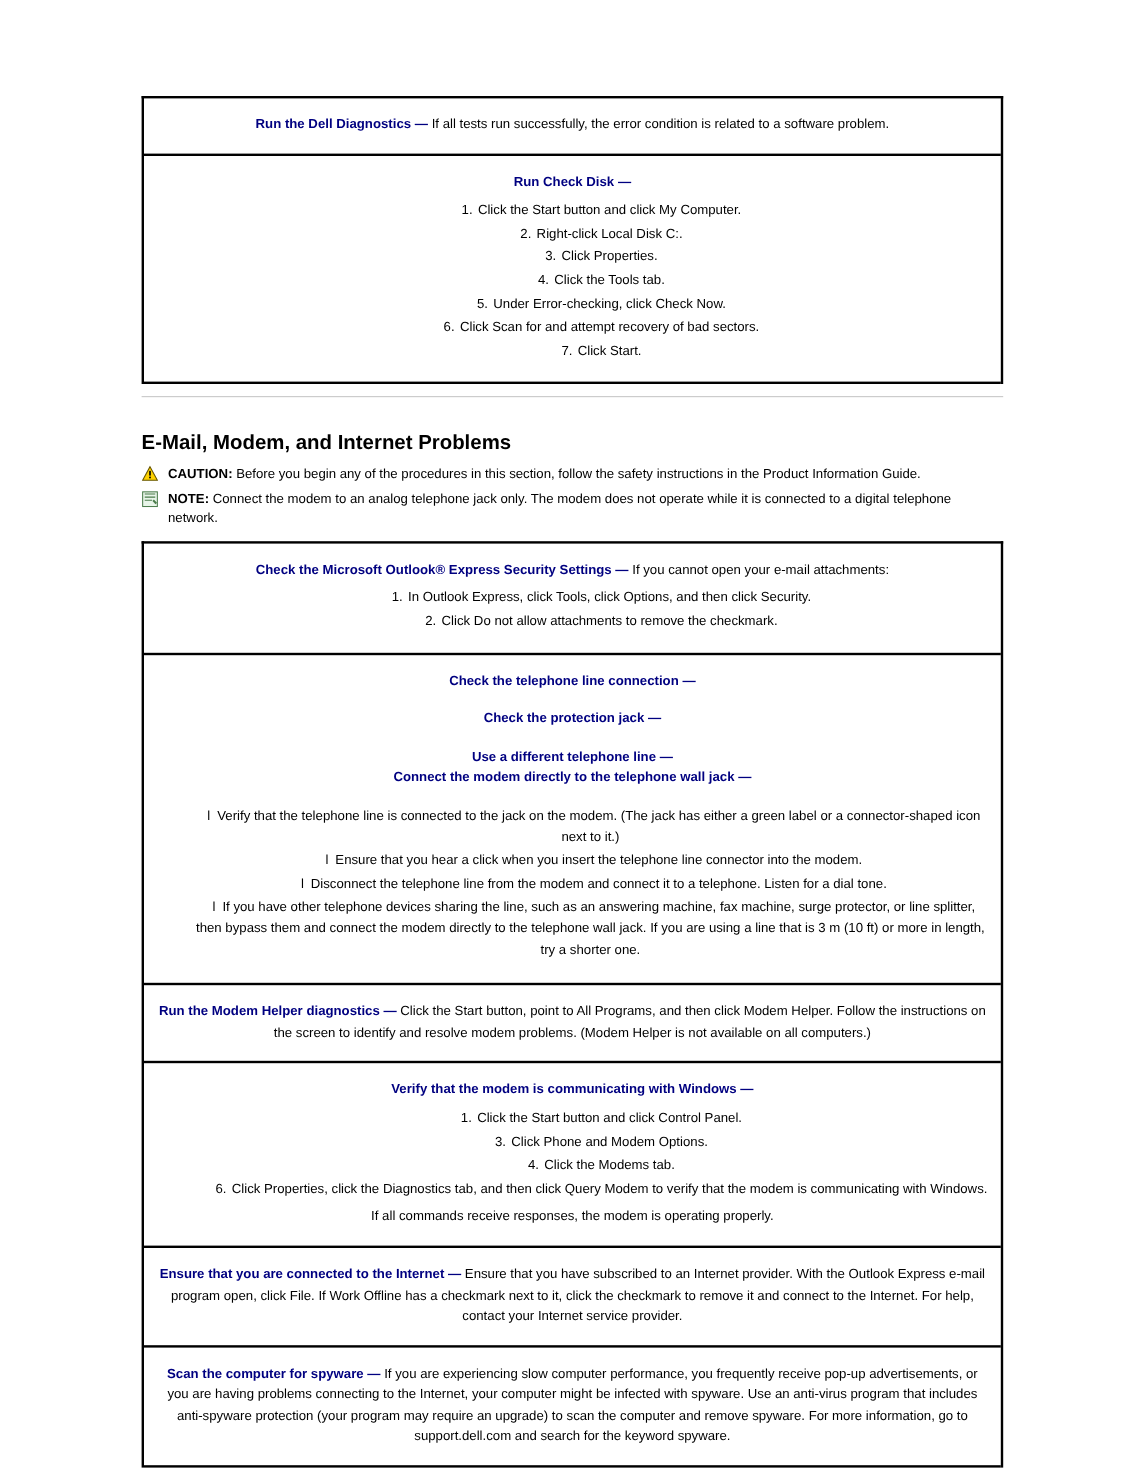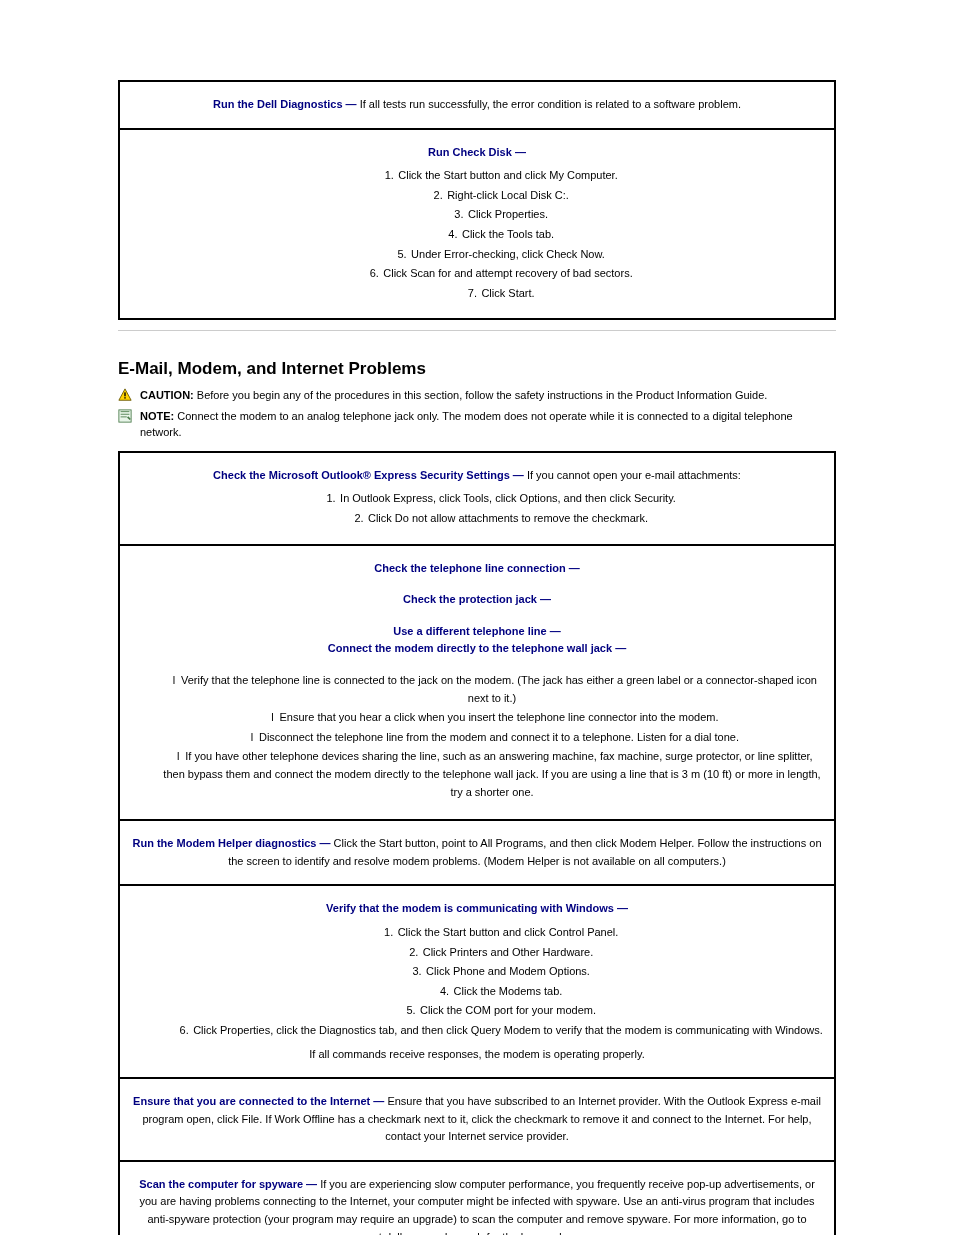--- a/index.html
+++ b/index.html
@@ -160,24 +160,22 @@
 
     <div class="row">
       <span class="lead">Run the Modem Helper diagnostics —</span>
       <span class="body-text"> Click the Start button, point to All Programs, and then click Modem Helper. Follow the instructions on the screen to identify and resolve modem problems. (Modem Helper is not available on all computers.)</span>
     </div>
 
     <div class="row">
       <span class="lead">Verify that the modem is communicating with Windows —</span>
       <ol class="list">
         <li><span class="num">1.</span><span>Click the Start button and click Control Panel.</span></li>
-        <li><span class="num">2.</span><span>Click Printers and Other Hardware.</span></li>
         <li><span class="num">3.</span><span>Click Phone and Modem Options.</span></li>
         <li><span class="num">4.</span><span>Click the Modems tab.</span></li>
-        <li><span class="num">5.</span><span>Click the COM port for your modem.</span></li>
         <li><span class="num">6.</span><span>Click Properties, click the Diagnostics tab, and then click Query Modem to verify that the modem is communicating with Windows.</span></li>
       </ol>
       <div style="margin-top:6px;">If all commands receive responses, the modem is operating properly.</div>
     </div>
 
     <div class="row">
       <span class="lead">Ensure that you are connected to the Internet —</span>
       <span class="body-text"> Ensure that you have subscribed to an Internet provider. With the Outlook Express e-mail program open, click File. If Work Offline has a checkmark next to it, click the checkmark to remove it and connect to the Internet. For help, contact your Internet service provider.</span>
     </div>
 

